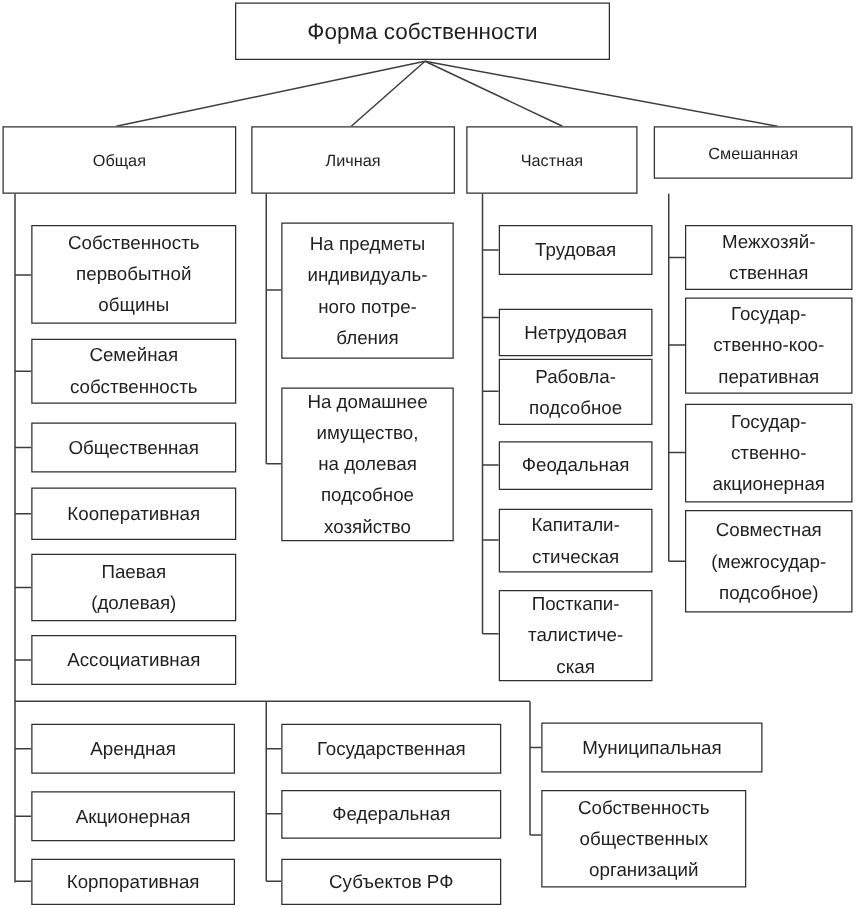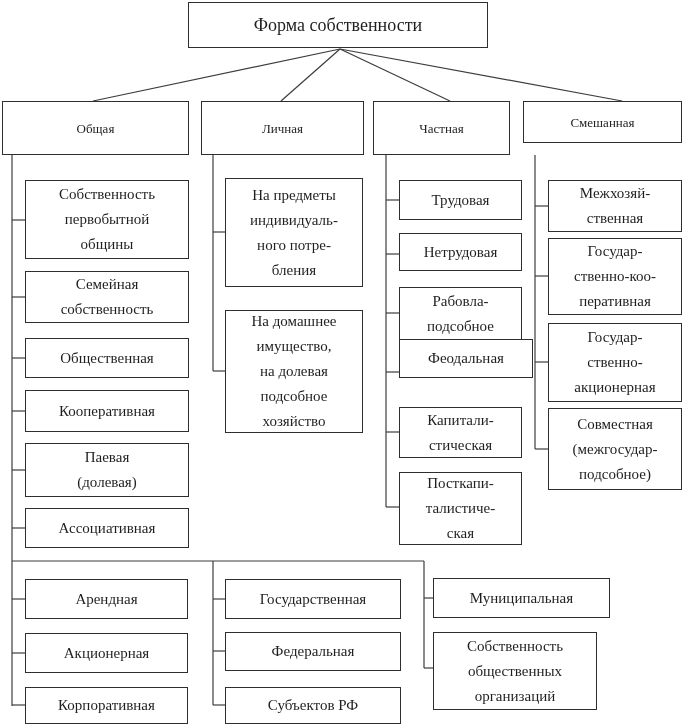--- a/index.html
+++ b/index.html
@@ -1,21 +1,21 @@
 <!DOCTYPE html>
 <html><head>
 <meta charset="utf-8">
 <style>
   html, body { margin: 0; padding: 0; background: #ffffff; }
   .canvas {
     position: relative;
     width: 685px;
     height: 726px;
     background: #ffffff;
-    font-family: Liberation Serif, serif;
+    font-family: Liberation Sans, sans-serif;
     color: #1f1f1f;
     overflow: hidden;
   }
   svg.lines {
     position: absolute;
     left: 0; top: 0;
     width: 685px; height: 726px;
   }
   svg.lines line {
     stroke: #3d3d3d;
@@ -110,24 +110,24 @@
 индивидуаль-
 ного потре-
 бления</div>
   <div class="box" style="left:225px;top:310px;width:138px;height:123px">На домашнее
 имущество,
 на долевая
 подсобное
 хозяйство</div>
 
   <div class="box" style="left:399px;top:180px;width:123px;height:40px">Трудовая</div>
-  <div class="box" style="left:399px;top:233px;width:123px;height:38px">Нетрудовая</div>
+  <div class="box" style="left:399px;top:247px;width:123px;height:38px">Нетрудовая</div>
   <div class="box" style="left:399px;top:287px;width:123px;height:53px">Рабовла-
 подсобное</div>
-  <div class="box" style="left:399px;top:339px;width:134px;height:39px">Феодальная</div>
+  <div class="box" style="left:399px;top:353px;width:123px;height:39px">Феодальная</div>
   <div class="box" style="left:399px;top:407px;width:123px;height:51px">Капитали-
 стическая</div>
   <div class="box" style="left:399px;top:472px;width:123px;height:73px">Посткапи-
 талистиче-
 ская</div>
 
   <div class="box" style="left:548px;top:180px;width:134px;height:52px">Межхозяй-
 ственная</div>
   <div class="box" style="left:548px;top:238px;width:134px;height:77px">Государ-
 ственно-коо-

